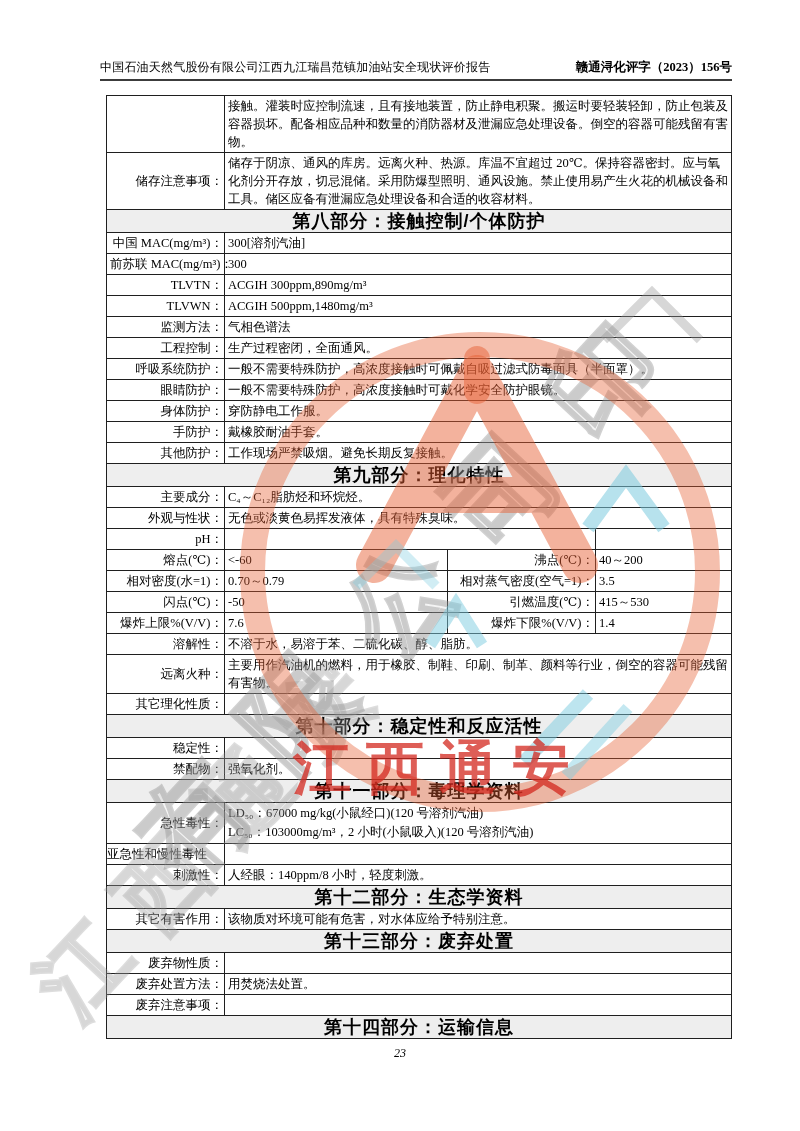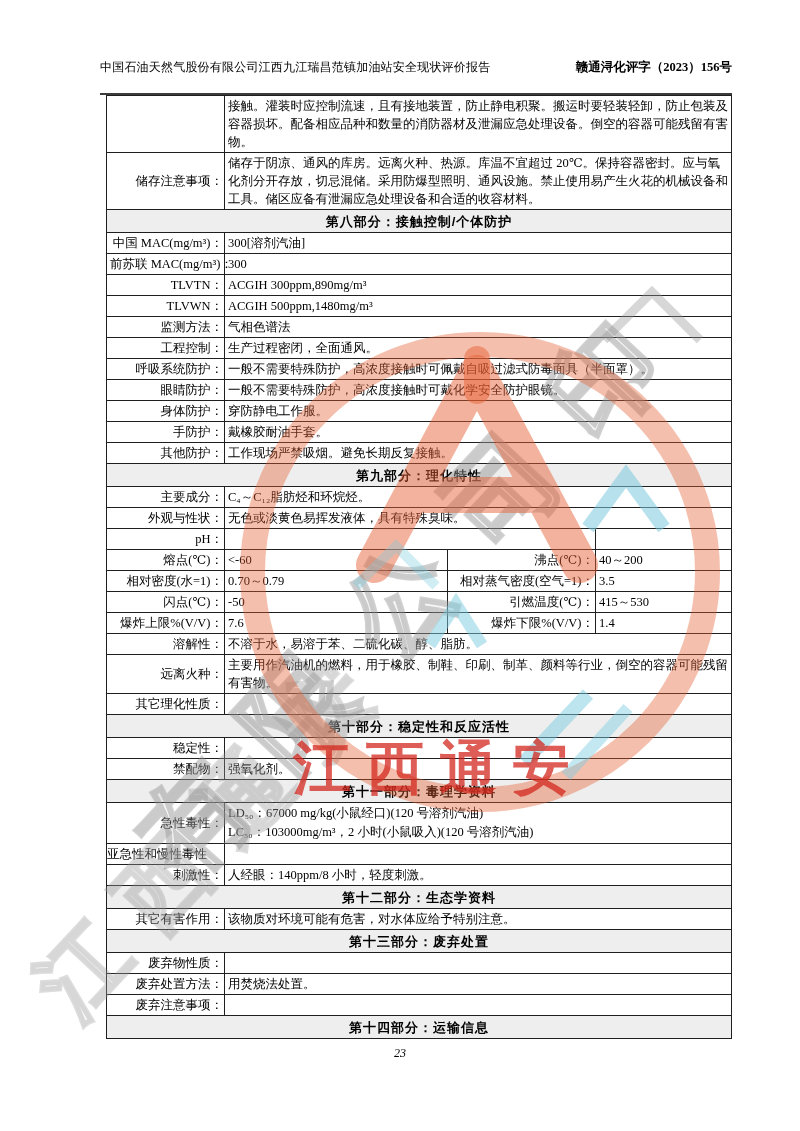--- a/index.html
+++ b/index.html
@@ -4,21 +4,21 @@
 <style>
   html,body{margin:0;padding:0;background:#ffffff;}
   .page{
     position:relative;width:800px;height:1131px;margin:0 auto;background:#ffffff;
     overflow:hidden;font-family:"Liberation Serif","DejaVu Serif",serif;color:#000;
   }
   
   .doc-header{
     position:absolute;top:59px;left:100px;width:632px;
     display:flex;justify-content:space-between;align-items:flex-end;
-    border-bottom:2px solid #3c3c3c;padding-bottom:17px;
+    border-bottom:2px solid #3c3c3c;padding-bottom:3px;
   }
   .doc-header .title{font-size:12px;letter-spacing:0.2px;}
   .doc-header .docnum{font-size:12.5px;font-weight:bold;white-space:nowrap;}
   
   table.msds{
     position:absolute;top:95px;left:106px;width:625px;
     border-collapse:collapse;table-layout:fixed;
   }
   table.msds td{
     border:1px solid #1f1f1f;padding:1px 3px;
@@ -26,21 +26,21 @@
     word-break:break-all;
   }
   table.msds td.label{
     text-align:right;padding-right:1px;white-space:nowrap;overflow:visible;
   }
   table.msds td.label.left{text-align:left;padding-left:0;}
   table.msds td.value{text-align:left;}
   table.msds td.section{
     background:#eeeeee;text-align:center;font-weight:bold;
     font-family:"Liberation Sans","DejaVu Sans",sans-serif;
-    font-size:13px;line-height:19px;letter-spacing:1px;height:20px;
+    font-size:18px;line-height:19px;letter-spacing:1px;height:20px;
   }
   table.msds td.pre{white-space:pre-line;line-height:19px;}
   
   .page-num{position:absolute;top:1046px;left:0;width:100%;text-align:center;font-size:12px;font-style:italic;}
   
   .wm{position:absolute;inset:0;pointer-events:none;z-index:6;}
   .wm > *{position:absolute;}
   .wm-gray-line{
     left:415px;top:585px;transform:translate(-50%,-50%) rotate(-47deg);
     font-family:"Liberation Sans","DejaVu Sans",sans-serif;font-weight:bold;

